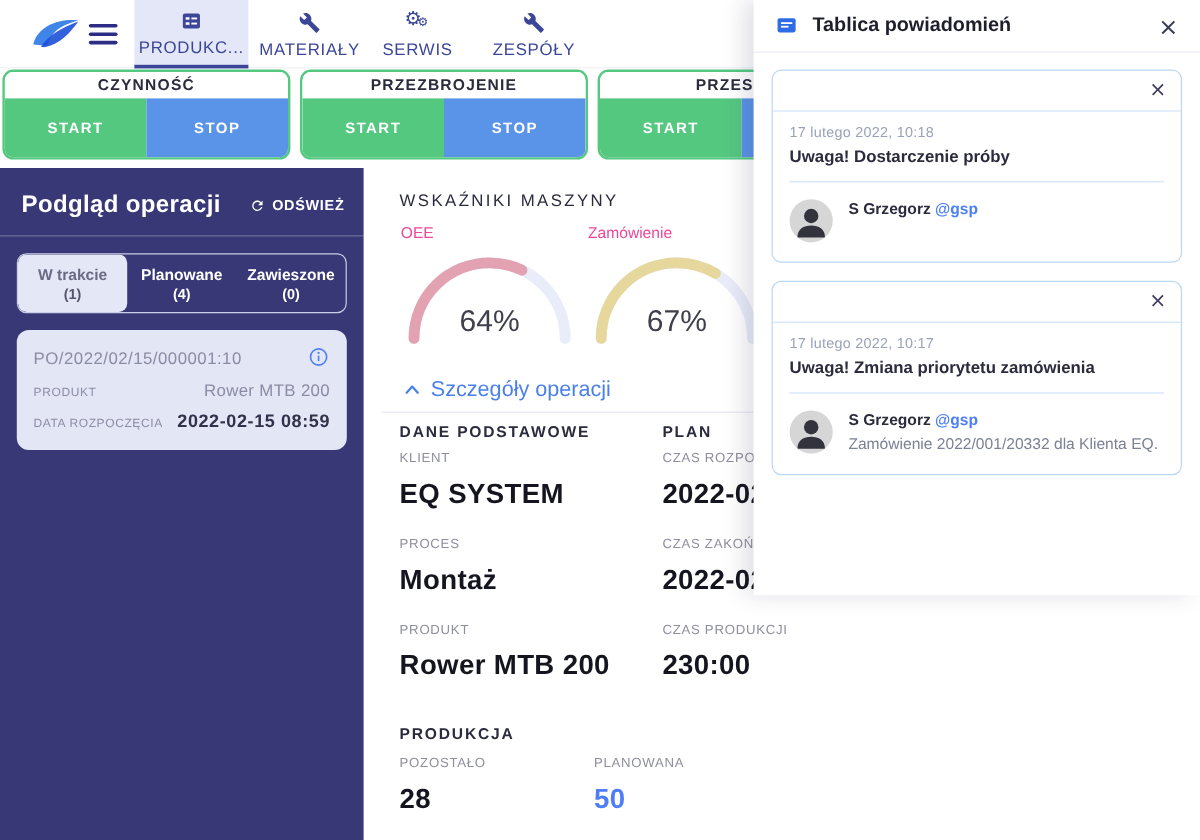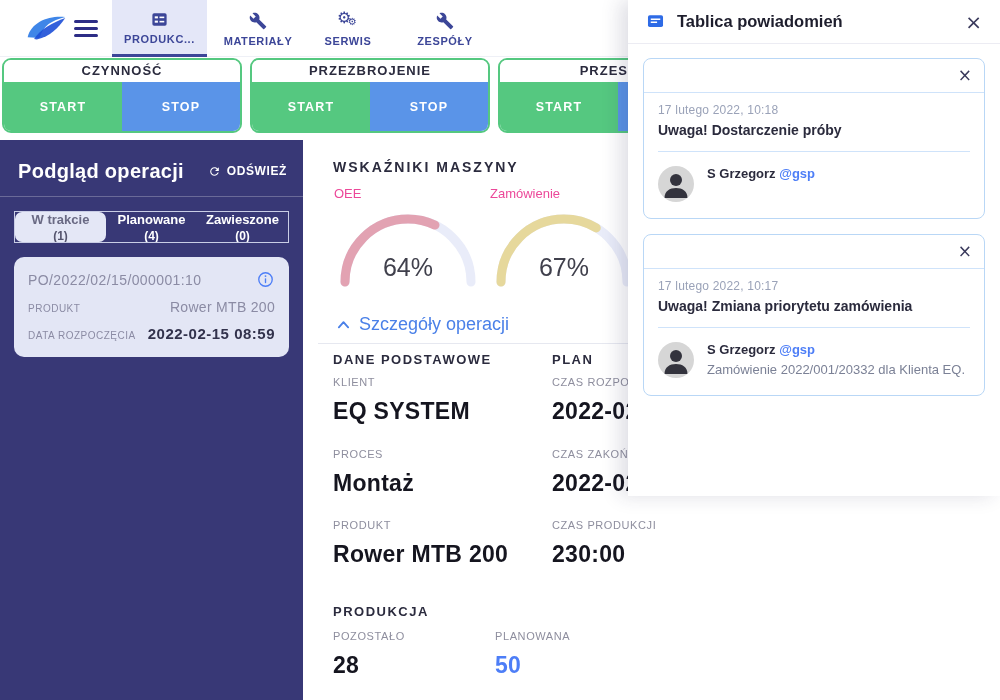--- a/index.html
+++ b/index.html
@@ -6,56 +6,56 @@
   html,body { width:1000px; height:700px; }
   body { font-family:"Liberation Sans","DejaVu Sans",sans-serif; background:#fff; }
   #app { position:relative; width:1000px; height:700px; overflow:hidden; background:#fff; }
 
   
   .topbar { position:absolute; left:0; top:0; width:1000px; height:57px; background:#fff; border-bottom:1px solid #eef0f6; }
   .logo { position:absolute; left:24px; top:13px; width:44px; height:30px; }
   .hamburger { position:absolute; left:74px; top:20px; width:24px; height:17px; display:flex; flex-direction:column; justify-content:space-between; cursor:pointer; }
   .hamburger span { display:block; height:3px; border-radius:2px; background:#2d2d86; }
   .navtab { position:absolute; top:0; height:57px; display:flex; flex-direction:column; align-items:center; justify-content:center; gap:4px; color:#3c4698; cursor:pointer; }
-  .navtab .nt-label { font-size:11px; font-weight:bold; letter-spacing:.6px; white-space:nowrap; }
+  .navtab .nt-label { font-size:14px; font-weight:normal; letter-spacing:.6px; white-space:nowrap; }
   .navtab.active { background:#e4e7f8; border-bottom:3px solid #3c4698; }
   .nt-icon { width:20px; height:20px; display:flex; align-items:center; justify-content:center; }
   .gear-wrap { position:relative; width:22px; height:20px; font-family:"DejaVu Sans",sans-serif; color:#3c4698; }
   .gear-big { position:absolute; left:0; top:-3px; font-size:16px; }
   .gear-small { position:absolute; left:11px; top:5px; font-size:10px; }
 
   
   .group { position:absolute; top:58px; width:240px; height:75px; border:2px solid #55c880; border-radius:9px; background:#fff; overflow:hidden; }
   .group-title { height:22px; line-height:22px; text-align:center; font-size:13px; font-weight:bold; letter-spacing:1px; color:#2b2b3e; background:#fff; white-space:nowrap; }
   .group-buttons { display:flex; height:49px; }
   .gbtn { flex:1; display:flex; align-items:center; justify-content:center; color:#fff; font-size:12.5px; font-weight:bold; letter-spacing:1.2px; cursor:pointer; border:none; }
   .gbtn.start { background:#55c880; }
   .gbtn.stop  { background:#5a94e8; }
 
   
   .sidebar { position:absolute; left:0; top:140px; width:303px; height:560px; background:#383876; color:#fff; }
   .sb-header { position:relative; height:56px; padding:20px 18px 0; }
   .sb-title { font-size:20px; font-weight:bold; letter-spacing:.3px; }
   .sb-refresh { position:absolute; right:16px; top:24px; display:flex; align-items:center; gap:6px; font-size:12px; font-weight:bold; letter-spacing:.6px; cursor:pointer; color:#fff; background:none; border:none; }
   .sb-divider { border-bottom:1px solid rgba(255,255,255,.25); }
-  .sb-tabs { margin:14px; height:32px; border:1px solid #c9cde5; border-radius:0; display:flex; overflow:hidden;text-align:right; }
+  .sb-tabs { margin:14px; height:50px; border:1px solid #c9cde5; border-radius:8px; display:flex; overflow:hidden;text-align:right; }
   .sb-tab { flex:1; display:flex; flex-direction:column; align-items:center; justify-content:center; gap:2px; font-size:13px; font-weight:600; color:#fff; cursor:pointer; }
   .sb-tab .cnt { font-size:12px; font-weight:bold; }
   .sb-tab.active { background:#e4e7f6; border-radius:7px; color:#6a6a84; }
   .sb-tab.active .cnt { color:#55556e; }
   .op-card { margin:14px; background:#e3e6f5; border-radius:10px; padding:13px 14px 15px; color:#8b8ba4; cursor:pointer; }
   .opc-top { display:flex; justify-content:space-between; align-items:center; font-size:14px; letter-spacing:.4px; }
   .opc-row { display:flex; justify-content:space-between; align-items:baseline; margin-top:10px; }
   .opc-label { font-size:10px; letter-spacing:.5px; color:#8b8ba4; }
   .opc-muted { font-size:14px; color:#8b8ba4; letter-spacing:.3px; }
   .opc-strong { font-size:15px; font-weight:bold; color:#32324c; letter-spacing:.5px; }
 
   
   .abs { position:absolute; }
-  .sec-title { font-size:14px; font-weight:bold; letter-spacing:2px; color:#2b2b3e; white-space:nowrap; }
+  .sec-title { font-size:14px; font-weight:normal; letter-spacing:2px; color:#2b2b3e; white-space:nowrap; }
   .gauge-label { font-size:13px; color:#ec4899; }
   .gauge-svg { position:absolute; width:144px; height:80px; }
   .details-toggle { display:flex; align-items:center; gap:9px; cursor:pointer; background:none; border:none; }
   .details-toggle .dt-label { font-size:18px; color:#4a80e8; }
   .hdiv { height:1px; background:#e6e8f0; }
   .col-title { font-size:13px; font-weight:bold; letter-spacing:1.5px; color:#2b2b3e; white-space:nowrap; }
   .field .f-label { font-size:11px; letter-spacing:.6px; color:#8e8e9e; white-space:nowrap; }
   .field .f-value { margin-top:10px; font-size:23px; font-weight:600; color:#15151f; letter-spacing:.3px; white-space:nowrap; }
   .field .f-value.accent { color:#4d7ef7; }
 

